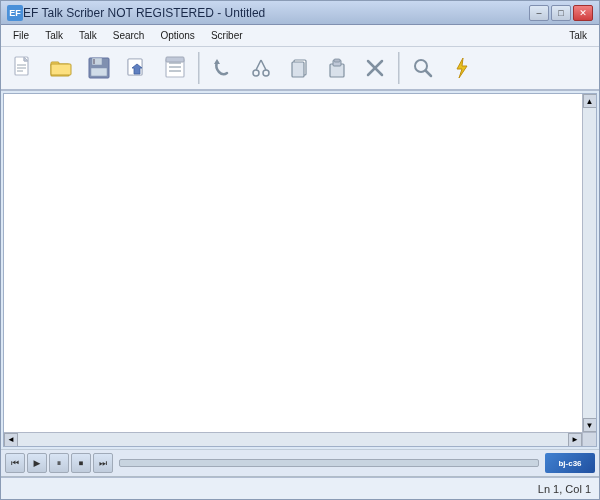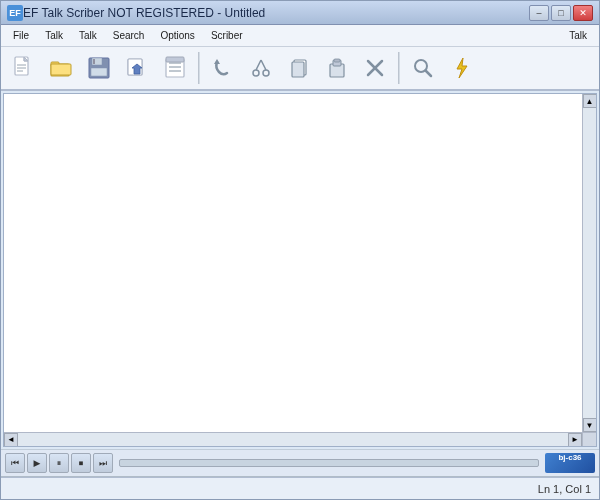--- a/index.html
+++ b/index.html
@@ -276,20 +276,21 @@
       margin-left: 24px;
     }
 
     
     .watermark {
       width: 50px;
       height: 20px;
       background: linear-gradient(135deg, #4080d0, #2050a0);
       border-radius: 2px;
       display: flex;
+      align-items: center;
       justify-content: center;
       font-size: 8px;
       color: white;
       font-weight: bold;
     }
   </style>
 </head>
 <body>
 
 <div class="window">

